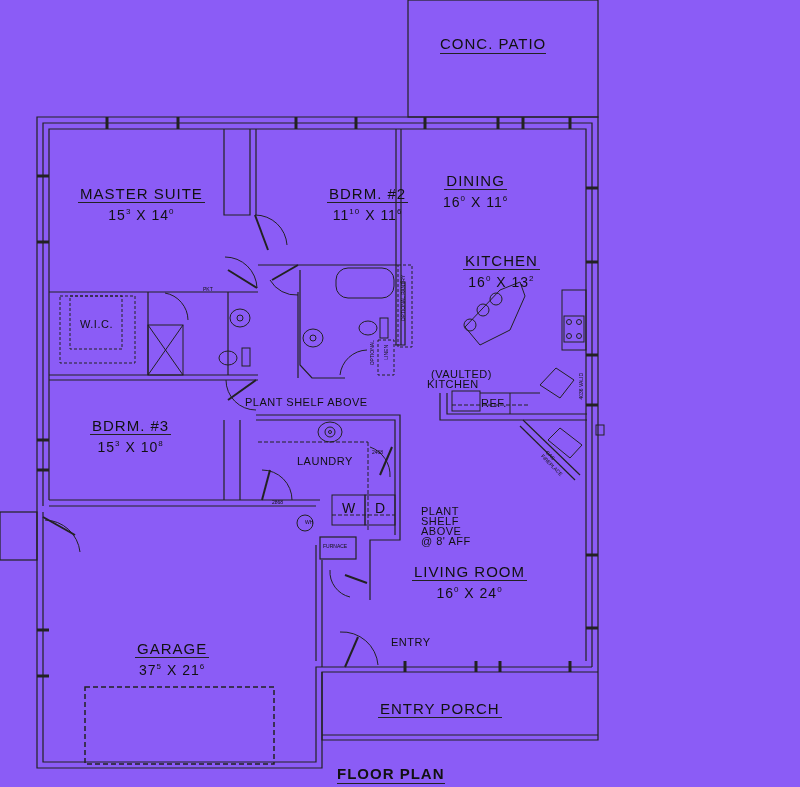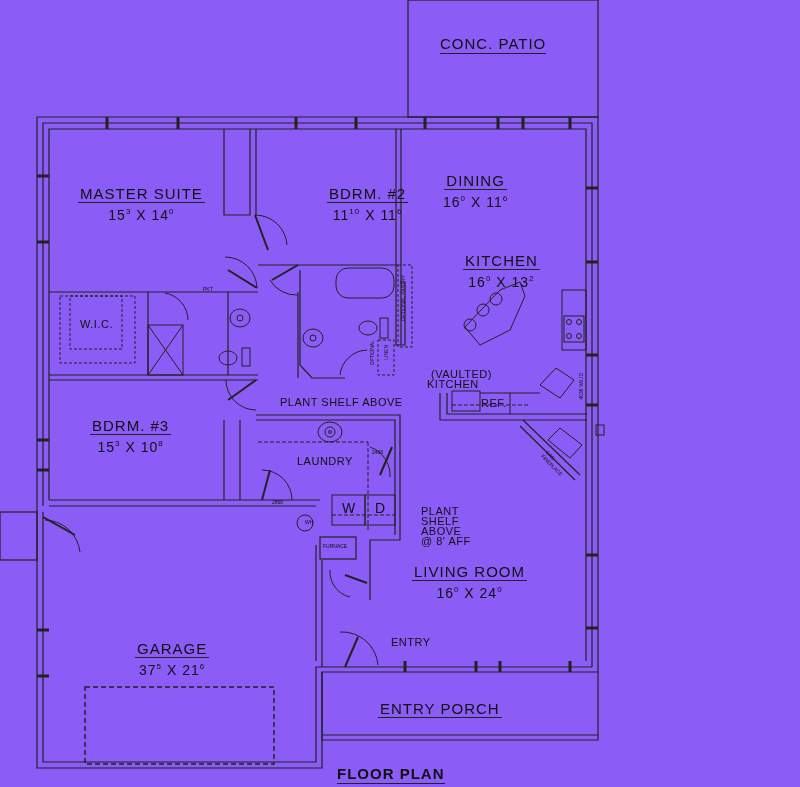--- a/index.html
+++ b/index.html
@@ -199,21 +199,21 @@
 <div class="lbl tiny" style="left:203px;top:286px;">PKT</div>
 <div class="lbl tiny vert" style="left:400px;top:275px;">OPTIONAL PANTRY</div>
 <div class="lbl tiny vert" style="left:369px;top:340px;">OPTIONAL</div>
 <div class="lbl tiny vert" style="left:383px;top:345px;">LINEN</div>
 <div class="lbl small" style="left:431px;top:368px;">(VAULTED)</div>
 <div class="lbl small" style="left:427px;top:378px;">KITCHEN</div>
 <div class="lbl small" style="left:457px;top:397px;padding-left:24px;">REF.</div>
 <div class="lbl tiny vert" style="left:578px;top:373px;">4036 VALID</div>
 <div class="lbl tiny" style="left:545px;top:452px;transform:rotate(45deg);">GAS</div>
 <div class="lbl tiny" style="left:538px;top:462px;transform:rotate(45deg);">FIREPLACE</div>
-<div class="lbl small" style="left:245px;top:396px;margin-left:35px;">PLANT SHELF ABOVE</div>
+<div class="lbl small" style="left:245px;top:396px;">PLANT SHELF ABOVE</div>
 <div class="lbl small" style="left:297px;top:455px;">LAUNDRY</div>
 <div class="lbl tiny" style="left:372px;top:449px;">2468</div>
 <div class="lbl tiny" style="left:272px;top:499px;">2868</div>
 <div class="lbl" style="left:342px;top:500px;font-size:14px;">W</div>
 <div class="lbl" style="left:375px;top:500px;font-size:14px;">D</div>
 <div class="lbl small" style="left:421px;top:505px;text-align:left;">PLANT</div>
 <div class="lbl small" style="left:421px;top:515px;text-align:center;">SHELF</div>
 <div class="lbl small" style="left:421px;top:525px;text-align:left;">ABOVE</div>
 <div class="lbl small" style="left:421px;top:535px;text-align:left;">@ 8' AFF</div>
 <div class="lbl tiny" style="left:305px;top:519px;">WH</div>

